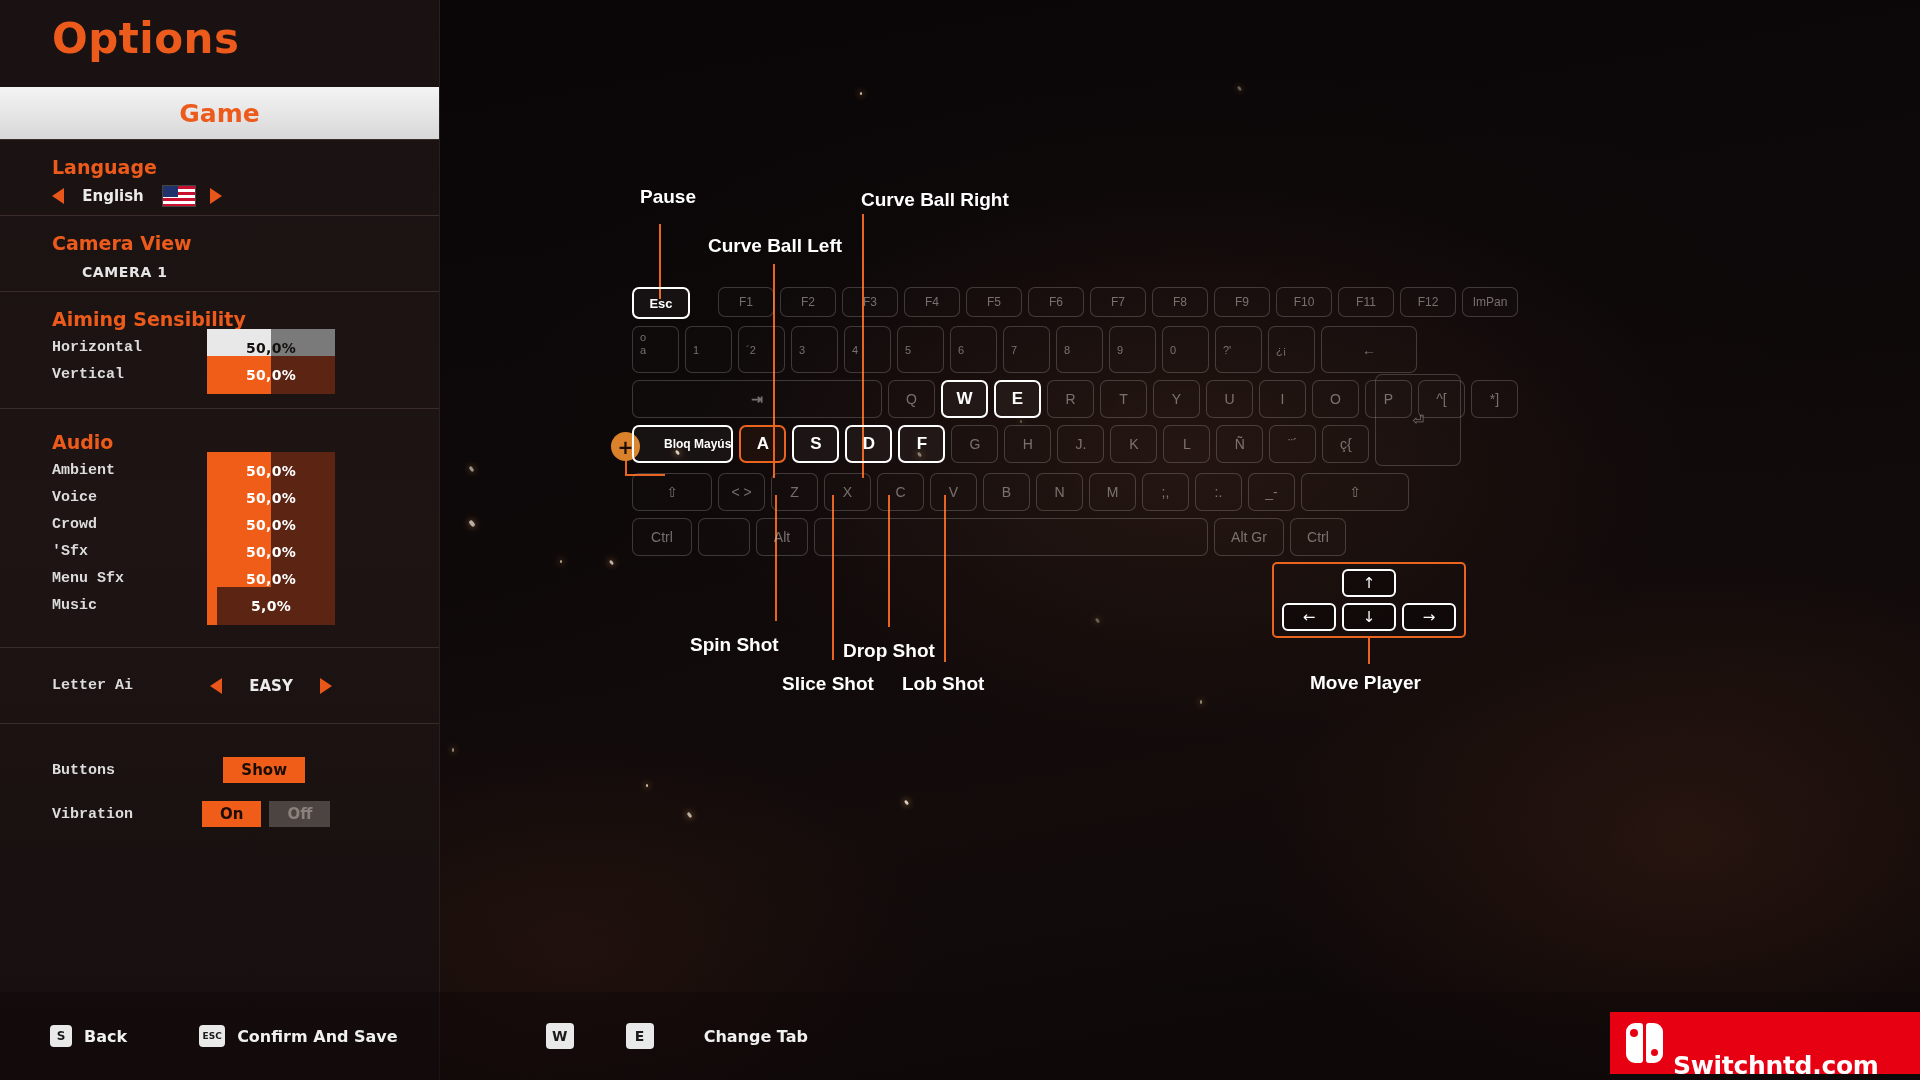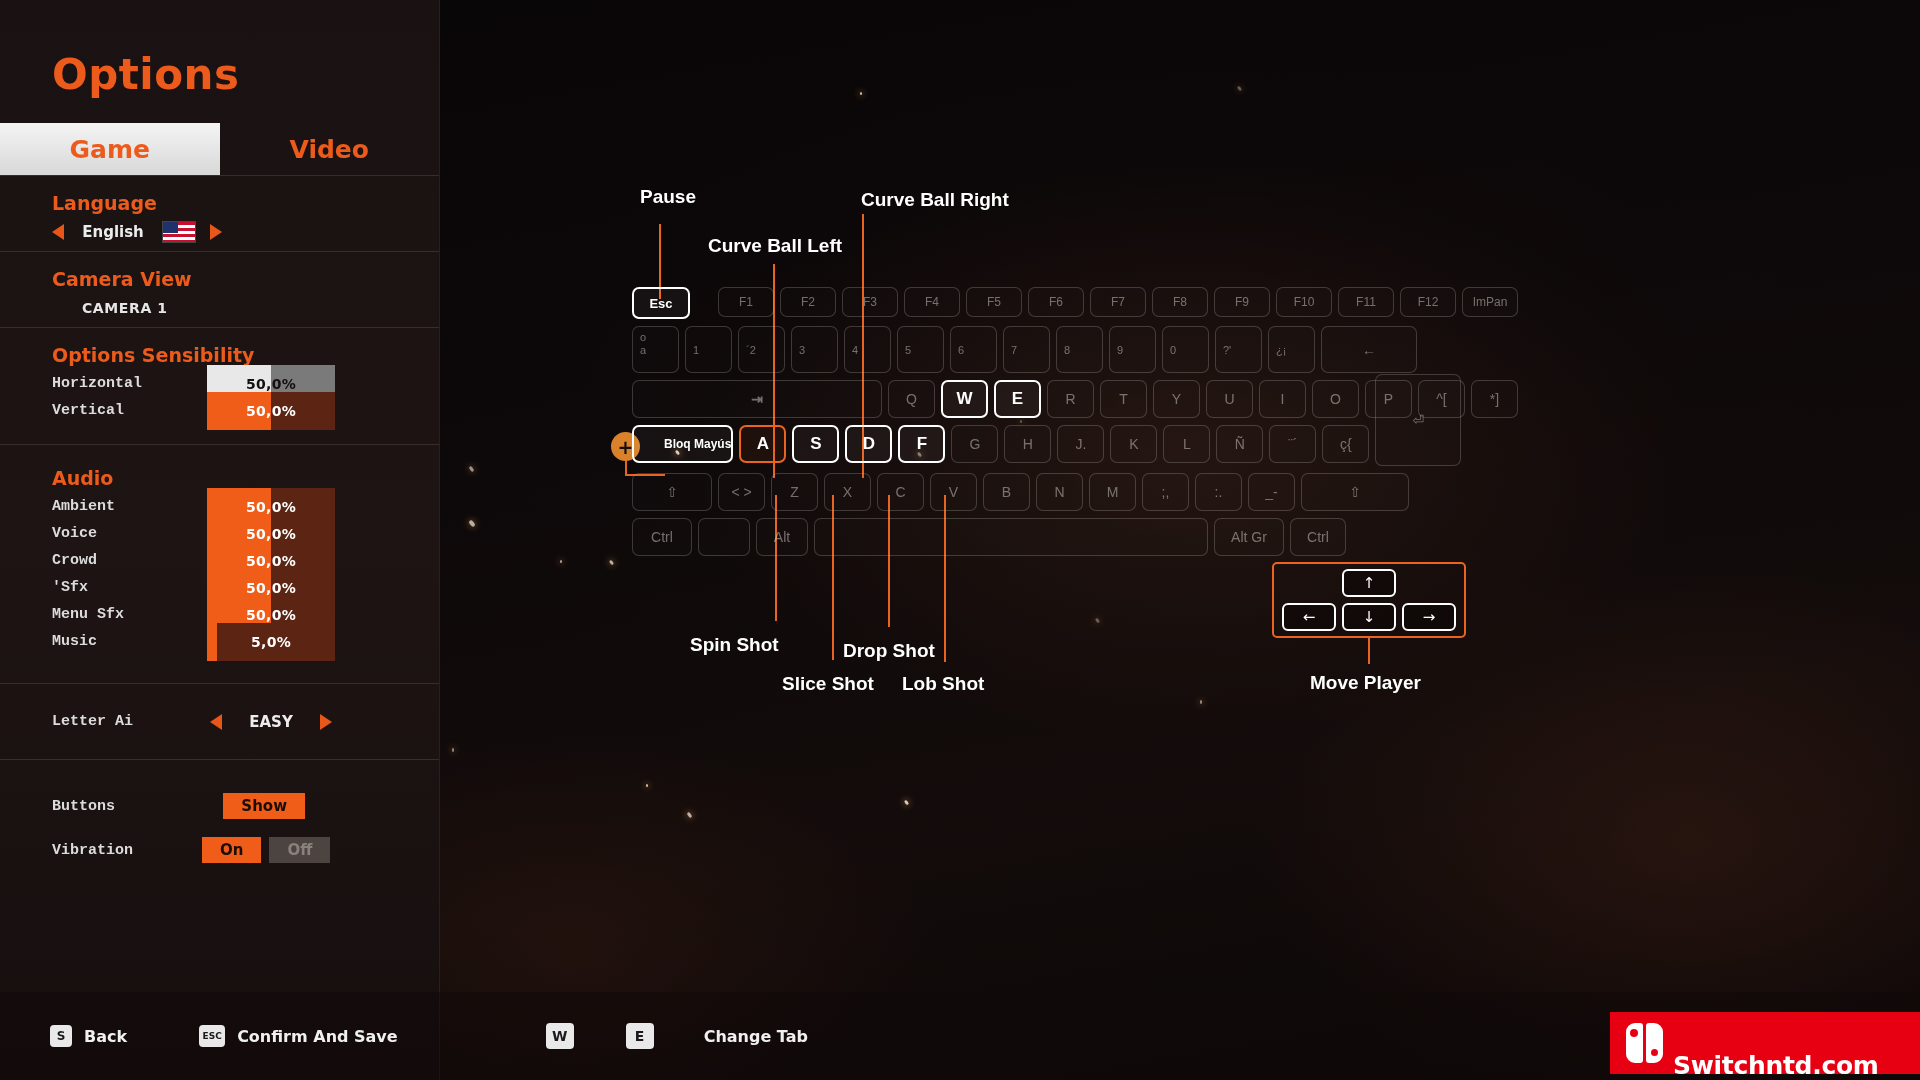--- a/index.html
+++ b/index.html
@@ -27,21 +27,20 @@
 
   
   #panel{
     position:absolute; left:0; top:0; width:440px; height:1080px;
     background:linear-gradient(180deg,#1a1212 0%, #1d1413 50%, #170f0f 100%);
     border-right:1px solid #2b1f1d;
   }
   #panel-title{
     font-size:42px; font-weight:700; color:#ec5b1b; letter-spacing:.5px;
     padding:14px 0 0 52px;
-    margin-top:36px;
   }
   #tabs{ display:flex; margin-top:24px; height:52px; }
   .tab{
     flex:1; display:flex; align-items:center; justify-content:center;
     font-size:25px; font-weight:700; color:#ec5b1b; cursor:pointer;
   }
   .tab.active{ background:linear-gradient(180deg,#f4f4f4,#d8d8d8); }
   .tab.inactive{ background:transparent; }
 
   .sep{ height:1px; background:#3a2c29; margin:0; }
@@ -231,21 +230,20 @@
     <div class="ember streak" style="left: 610px; top: 560px; width: 3px; height: 5px; opacity: 0.71;"></div>
     <div class="ember streak" style="left: 905px; top: 800px; width: 3px; height: 5px; opacity: 0.83;"></div>
   </div>
 
 <div id="panel">
 
   <div id="panel-title">Options</div>
 
   <div id="tabs">
     <div class="tab active">Game</div>
-    <div class="tab inactive">Video</div>
   </div>
 
   <div class="sep"></div>
 
   <div class="group">
     <div class="group-title">Language</div>
     <div class="row">
       <div class="selector">
         <div class="arrow-l"></div>
         <div class="sel-value">English</div>
@@ -260,21 +258,21 @@
   <div class="group">
     <div class="group-title">Camera View</div>
     <div class="row">
       <div class="plain-value">CAMERA 1</div>
     </div>
   </div>
 
   <div class="sep"></div>
 
   <div class="group">
-    <div class="group-title">Options Sensibility</div>
+    <div class="group-title">Aiming Sensibility</div>
     <div id="aiming-rows">
         <div class="row">
           <div class="label">Horizontal</div>
           <div class="bar selected">
             <div class="fill" style="width: 50%;"></div>
             <div class="val">50,0%</div>
           </div>
         </div>
         <div class="row">
           <div class="label">Vertical</div>

